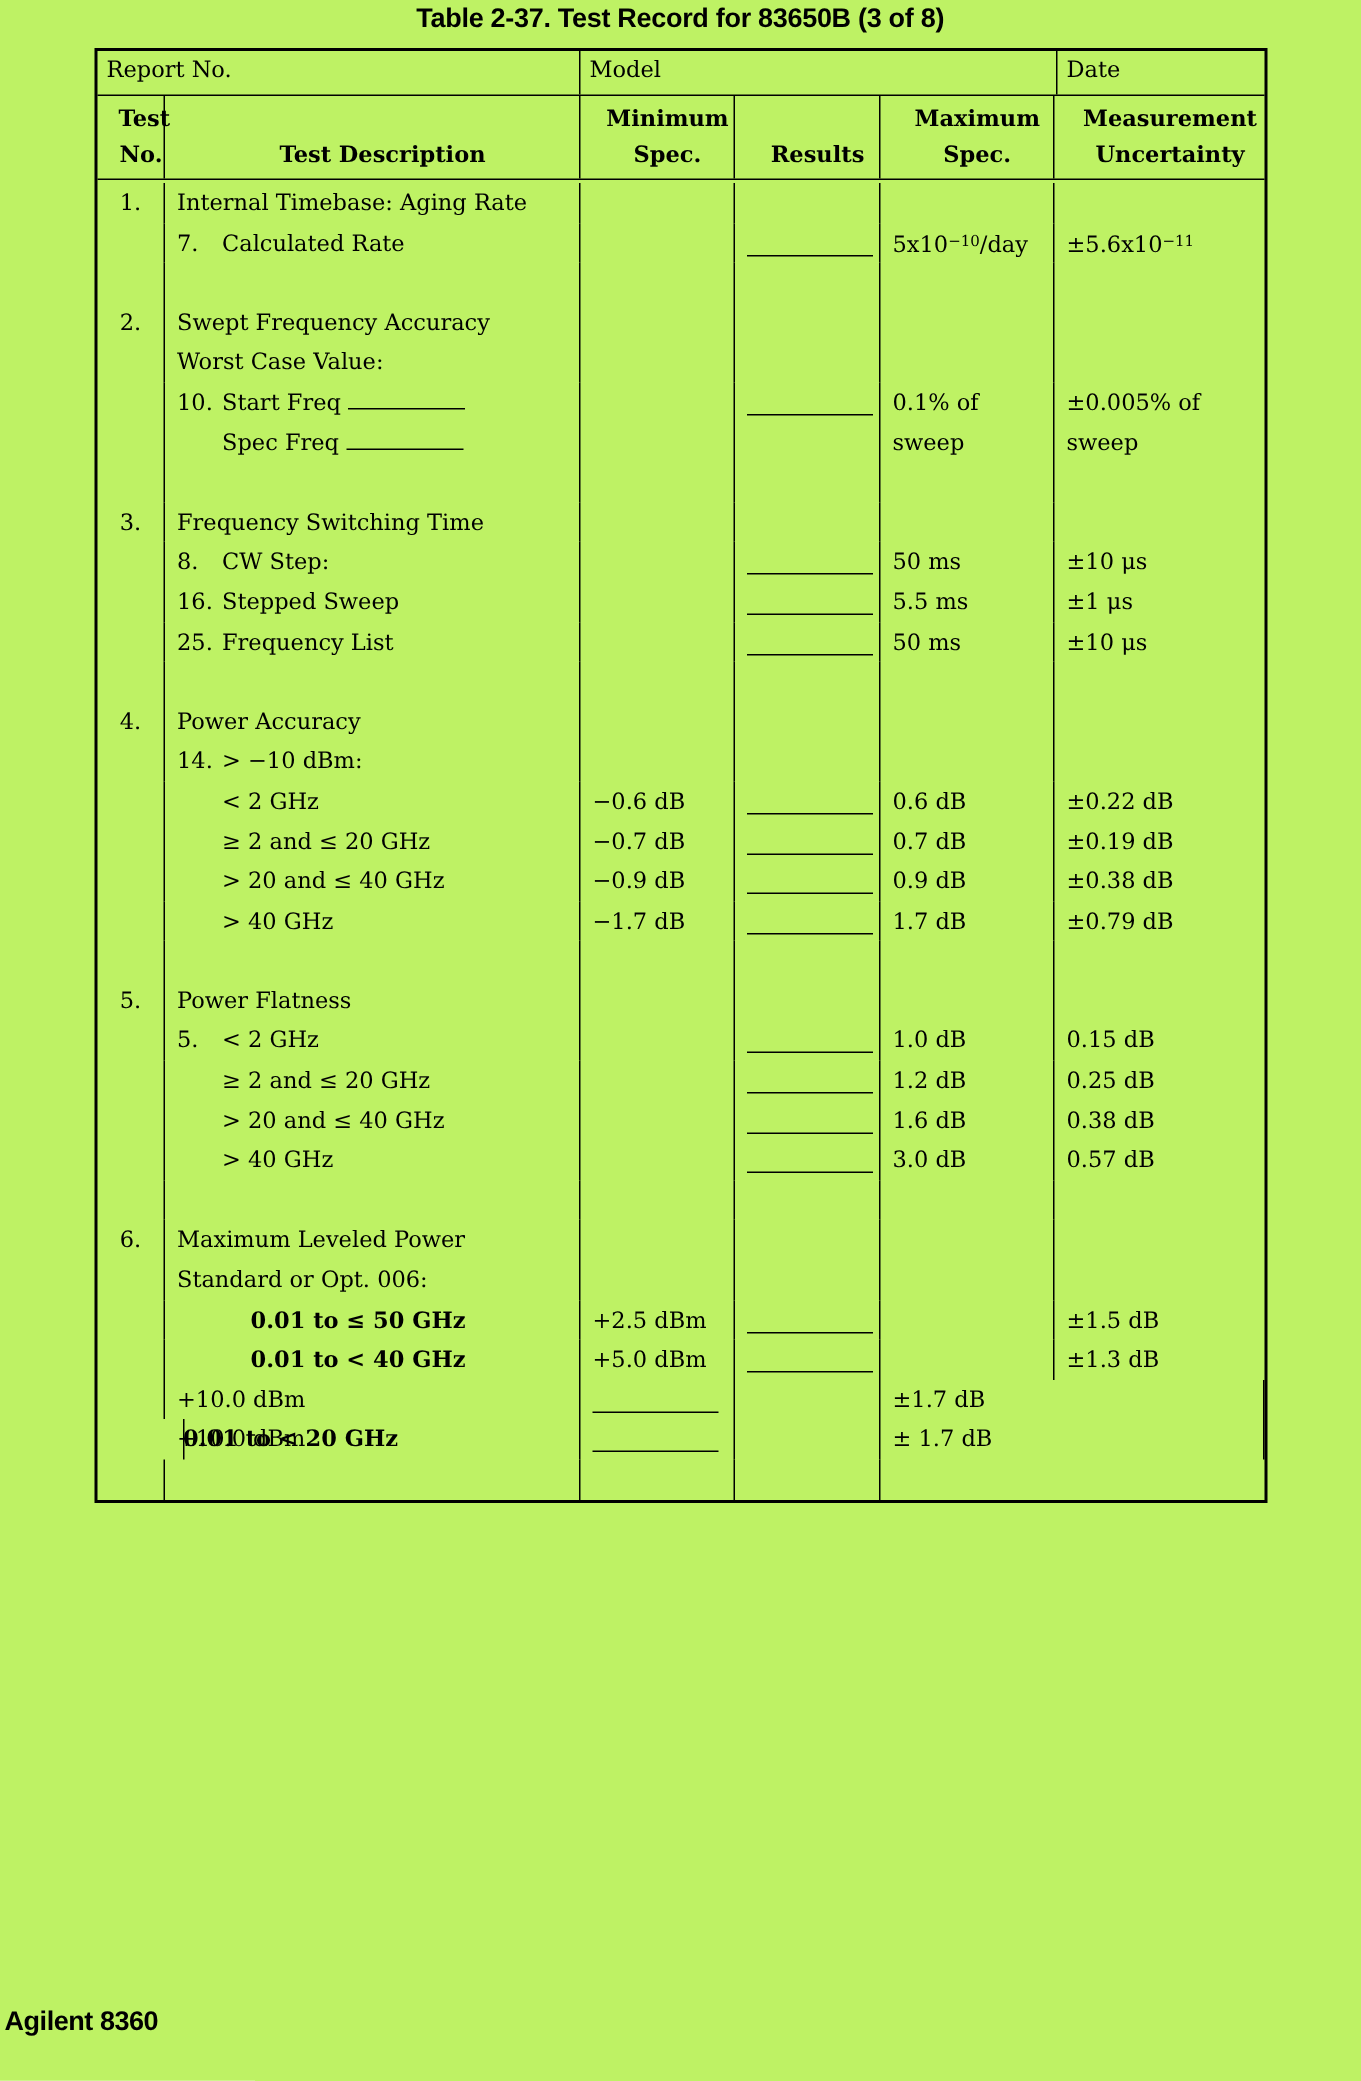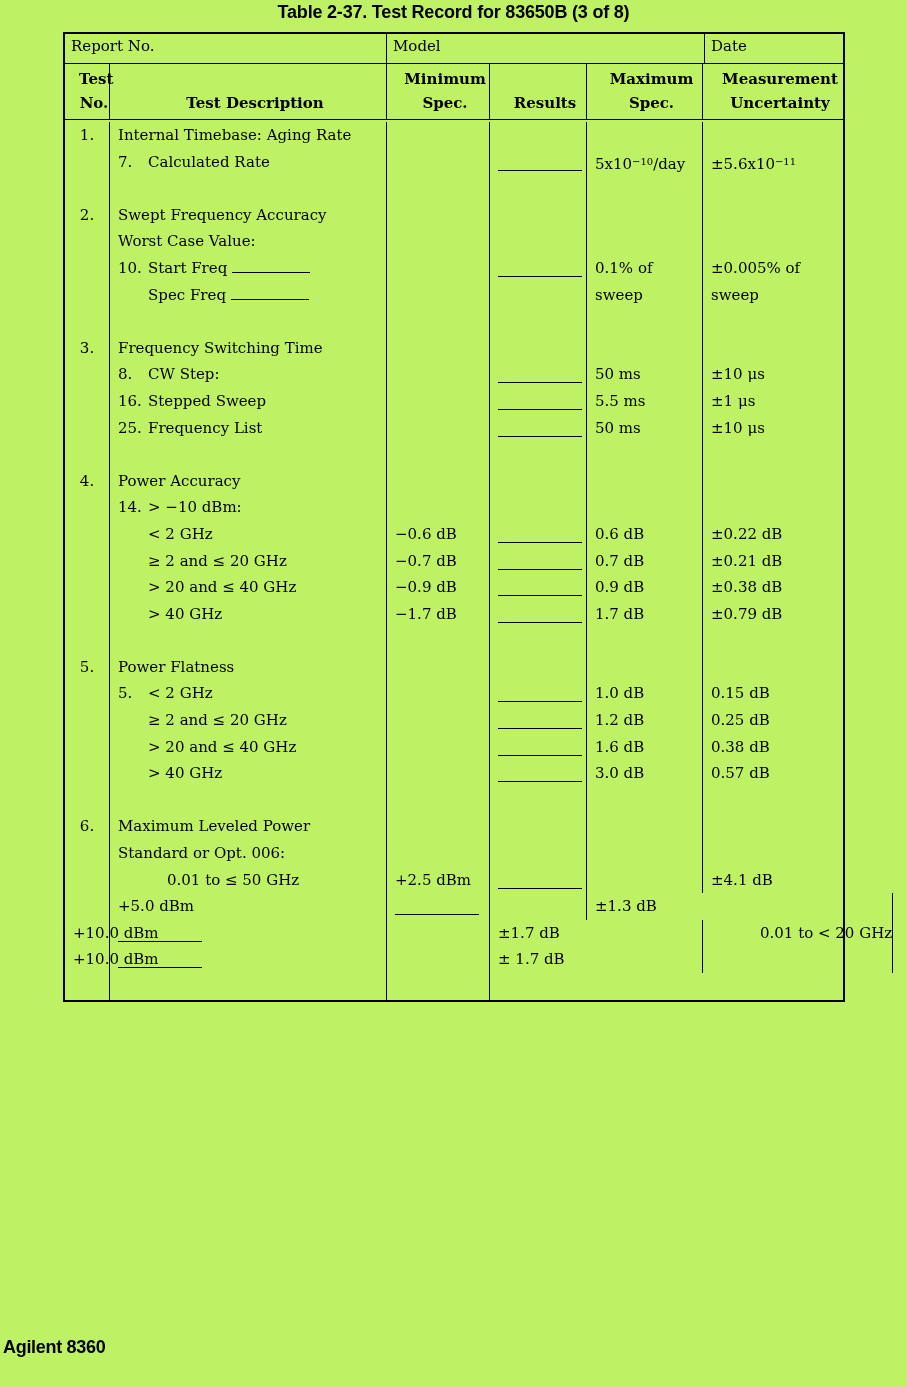--- a/index.html
+++ b/index.html
@@ -62,21 +62,21 @@
     line-height:26.6px;
     white-space:nowrap;
     overflow:visible;
     padding-left:8px;
     box-sizing:border-box;
   }
   .bc.bdr{border-right:1px solid #000;}
   .c0{text-align:center;padding-left:0;}
   .num{display:inline-block;width:30px;}
   .ind1{padding-left:38px;}
-  .ind2{padding-left:57px;}
+  .ind2{padding-left:57px;font-weight:bold;}
   .fill{
     display:inline-block;width:78px;height:13px;
     border-bottom:1px solid #000;
     margin-left:5px;
   }
   .res-blank{
     display:inline-block;width:84px;height:14px;
     border-bottom:1px solid #000;
     position:relative;top:4px;
   }
@@ -233,21 +233,21 @@
         <div class="bc c1 bdr ind1"><span>&lt; 2 GHz</span></div>
         <div class="bc c2 bdr">−0.6 dB</div>
         <div class="bc c3 bdr"><span class="res-blank"></span></div>
         <div class="bc c4 bdr">0.6 dB</div>
         <div class="bc c5">±0.22 dB</div>
         <div class="bc c0 bdr"></div>
         <div class="bc c1 bdr ind1"><span>≥ 2 and ≤ 20 GHz</span></div>
         <div class="bc c2 bdr">−0.7 dB</div>
         <div class="bc c3 bdr"><span class="res-blank"></span></div>
         <div class="bc c4 bdr">0.7 dB</div>
-        <div class="bc c5">±0.21 dB</div>
+        <div class="bc c5">±0.19 dB</div>
         <div class="bc c0 bdr"></div>
         <div class="bc c1 bdr ind1"><span>&gt; 20 and ≤ 40 GHz</span></div>
         <div class="bc c2 bdr">−0.9 dB</div>
         <div class="bc c3 bdr"><span class="res-blank"></span></div>
         <div class="bc c4 bdr">0.9 dB</div>
         <div class="bc c5">±0.38 dB</div>
         <div class="bc c0 bdr"></div>
         <div class="bc c1 bdr ind1"><span>&gt; 40 GHz</span></div>
         <div class="bc c2 bdr">−1.7 dB</div>
         <div class="bc c3 bdr"><span class="res-blank"></span></div>
@@ -305,22 +305,23 @@
         <div class="bc c1 bdr"><span>Standard or Opt. 006:</span></div>
         <div class="bc c2 bdr"></div>
         <div class="bc c3 bdr"></div>
         <div class="bc c4 bdr"></div>
         <div class="bc c5"></div>
         <div class="bc c0 bdr"></div>
         <div class="bc c1 bdr ind2"><span>0.01 to ≤ 50 GHz</span></div>
         <div class="bc c2 bdr">+2.5 dBm</div>
         <div class="bc c3 bdr"><span class="res-blank"></span></div>
         <div class="bc c4 bdr"></div>
-        <div class="bc c5">±4.1 dB</div>
-        <div class="bc c0 bdr"></div>
+        <div class="bc c5">±1.5 dB</div>
+        <div class="bc c0 bdr"></div>
+        <div class="bc c1 bdr ind2"><span>0.01 to &lt; 40 GHz</span></div>
         <div class="bc c2 bdr">+5.0 dBm</div>
         <div class="bc c3 bdr"><span class="res-blank"></span></div>
         <div class="bc c4 bdr"></div>
         <div class="bc c5">±1.3 dB</div>
         <div class="bc c0 bdr"></div>
         <div class="bc c2 bdr">+10.0 dBm</div>
         <div class="bc c3 bdr"><span class="res-blank"></span></div>
         <div class="bc c4 bdr"></div>
         <div class="bc c5">±1.7 dB</div>
         <div class="bc c0 bdr"></div>

